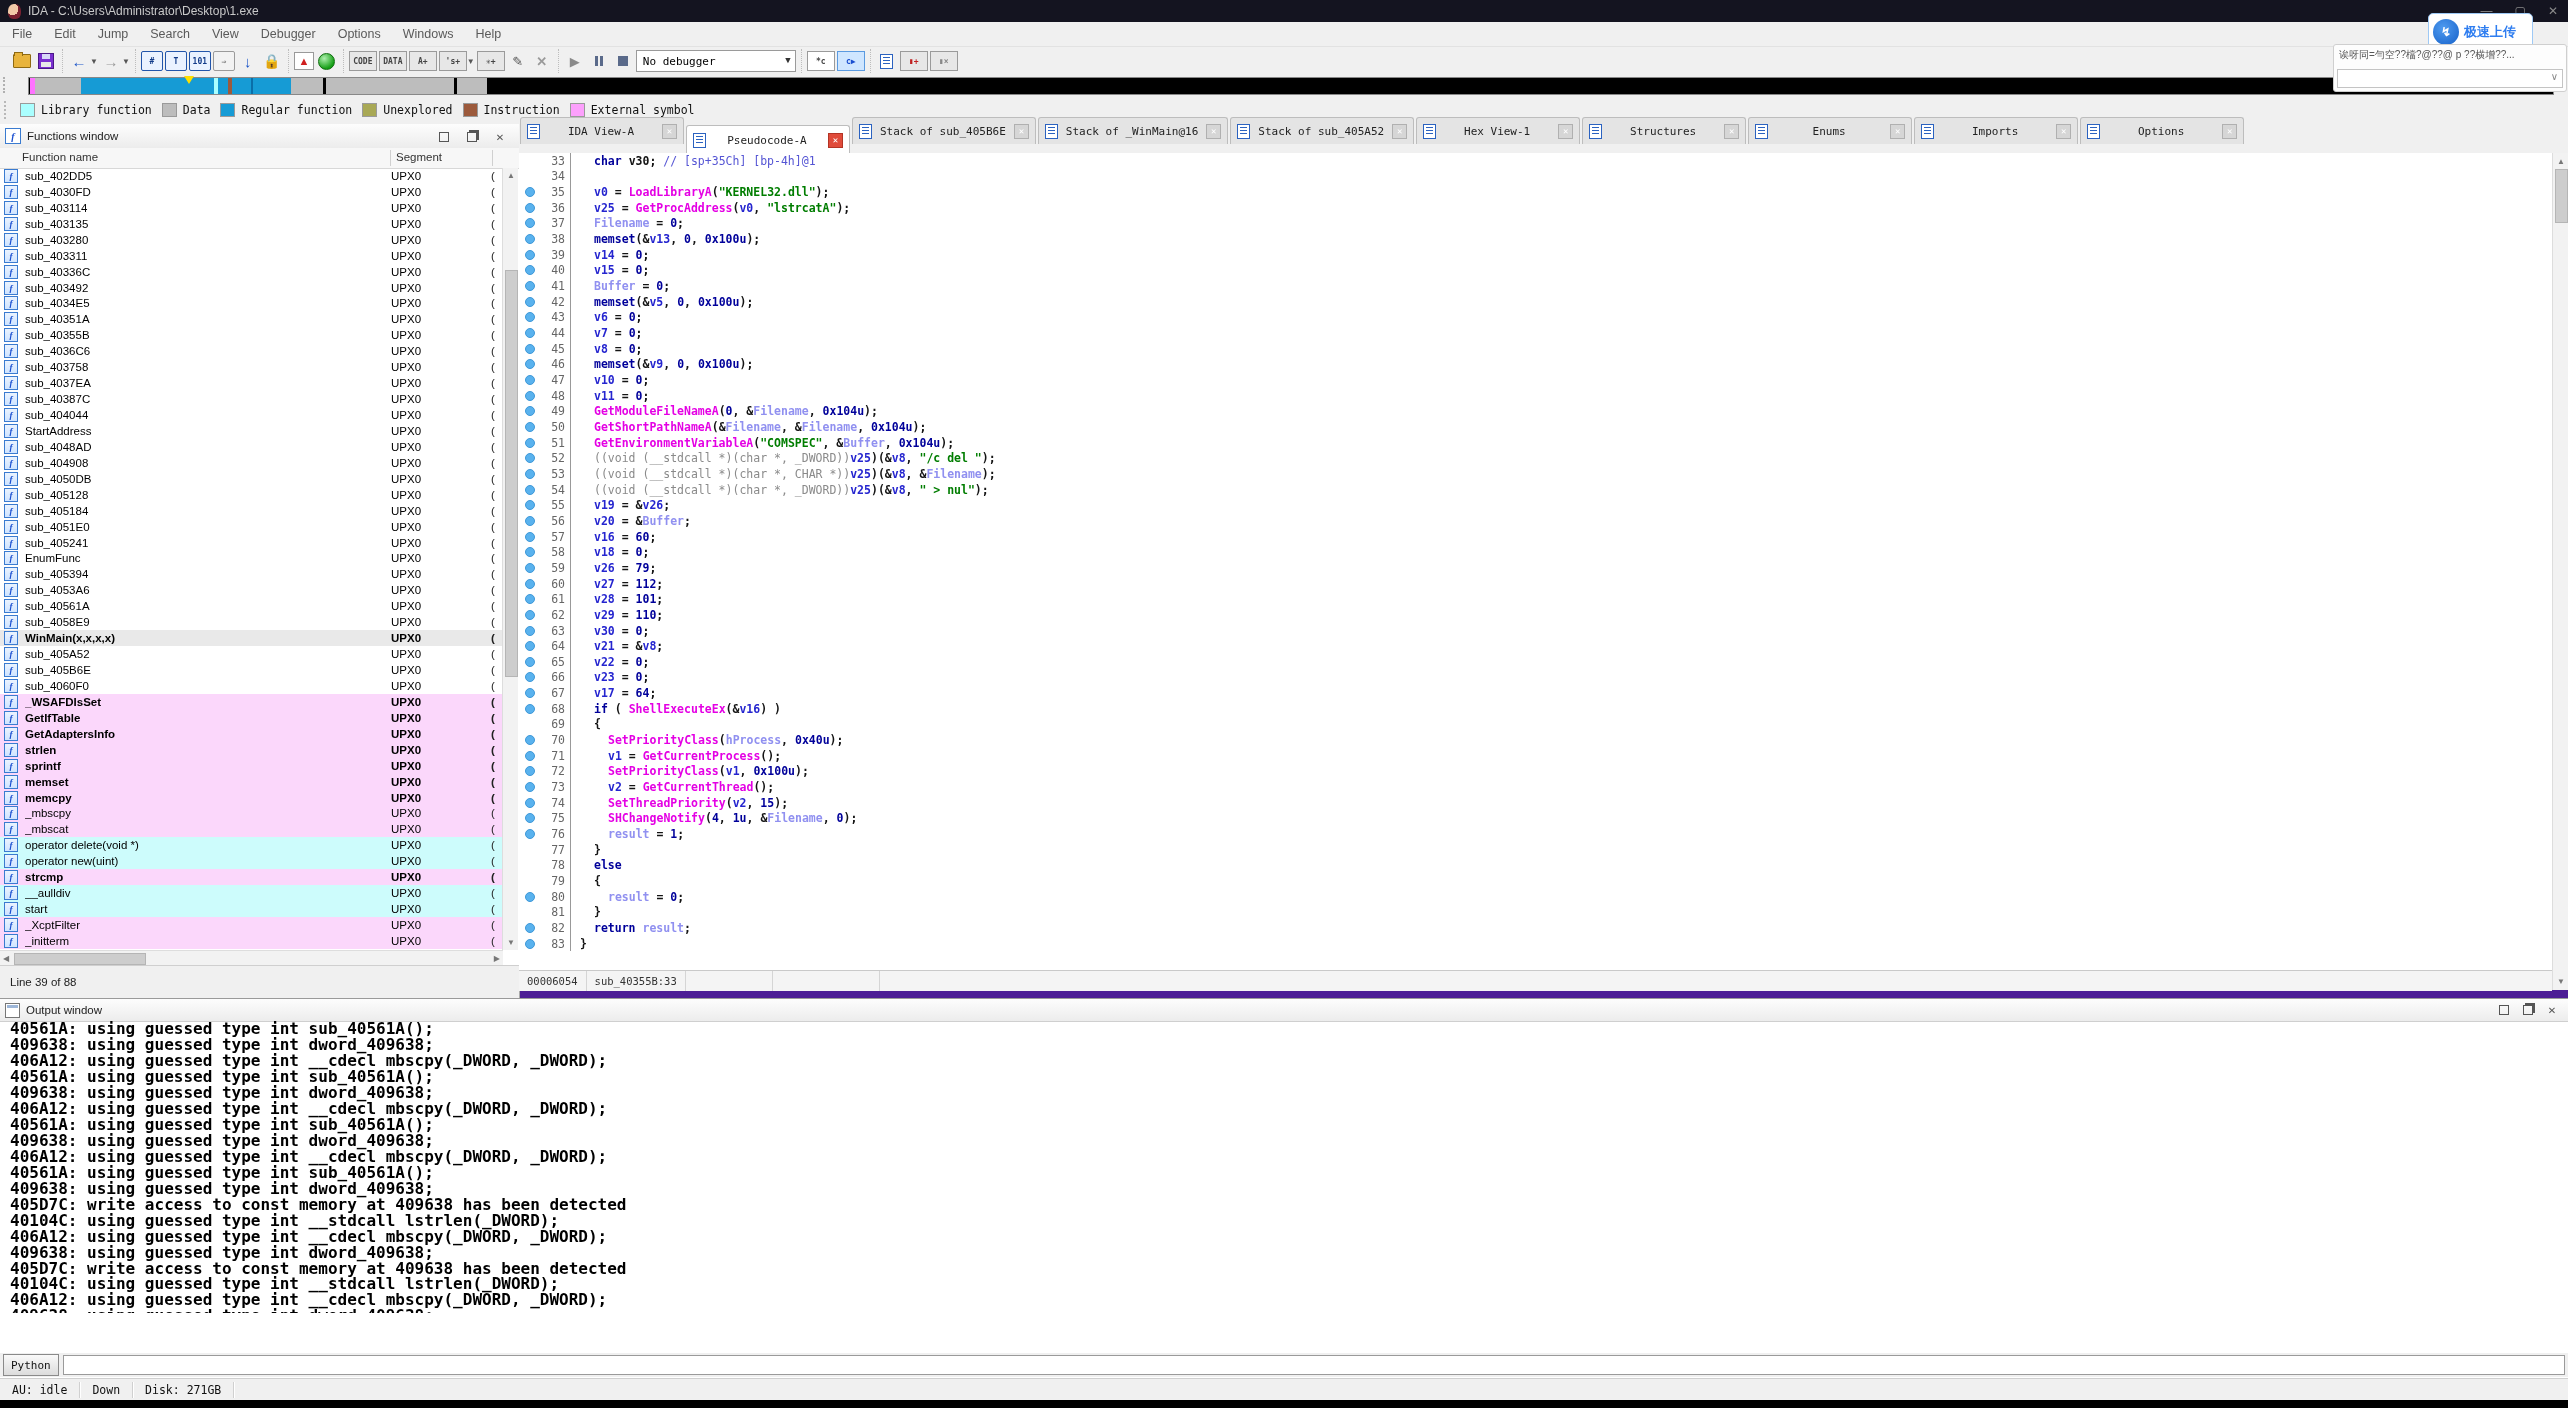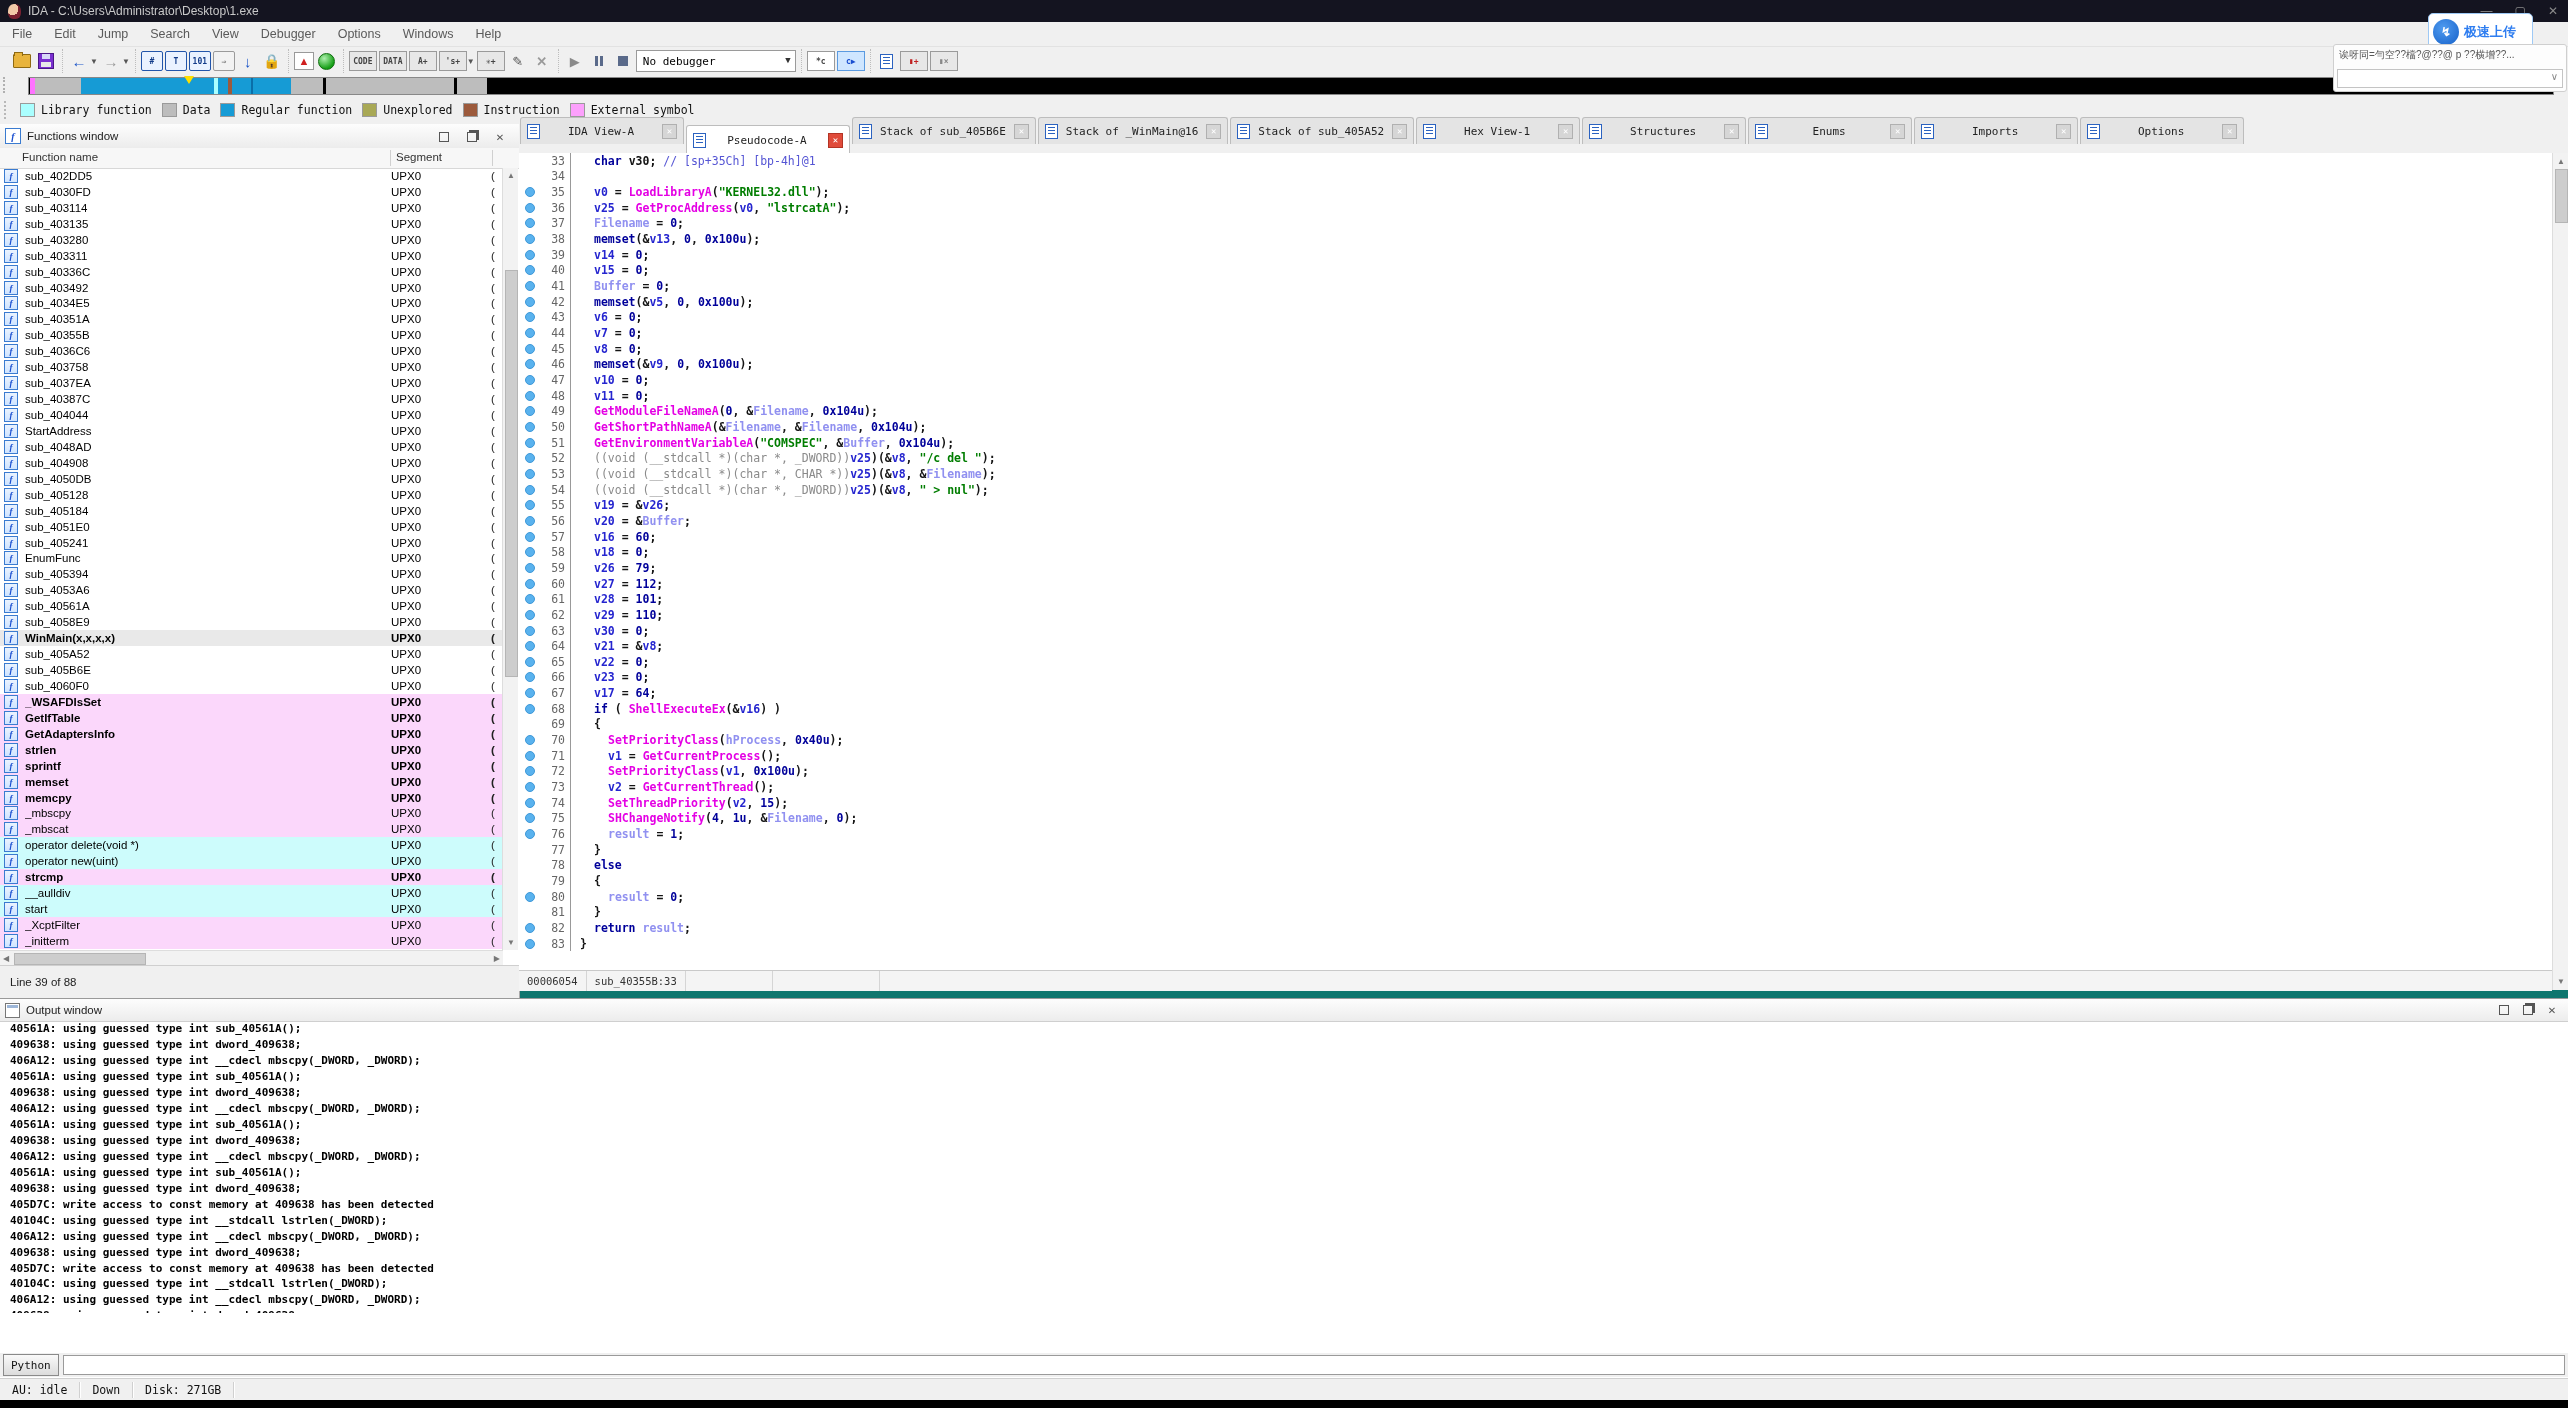--- a/index.html
+++ b/index.html
@@ -1,16 +1,16 @@
 <!DOCTYPE html>
 <html><head>
 <meta charset="utf-8">
 <style>
   html,body{margin:0;padding:0;background:#000;}
-  #screen{position:relative;width:2568px;height:1408px;background:#0f766e;overflow:hidden;
+  #screen{position:relative;width:2568px;height:1408px;background:#4c1d95;overflow:hidden;
           font-family:"Liberation Sans",sans-serif;-webkit-font-smoothing:none;}
   
   .titlebar{position:absolute;left:0;top:0;width:2568px;height:22px;background:#141420;color:#c9c9c9;
             display:flex;align-items:center;font-size:12px;}
   .ida-logo{width:13px;height:15px;margin:0 7px 0 8px;border-radius:45% 45% 40% 40%;
             background:radial-gradient(circle at 35% 35%,#f2c9a8 0 45%,#7a2030 46% 100%);}
   .win-controls{position:absolute;right:10px;top:0;height:22px;display:flex;align-items:center;gap:22px;color:#8a8a8a;font-size:12px;}
   .win-controls span{cursor:default;}
   
   .menubar{position:absolute;left:0;top:22px;width:2568px;height:24px;background:#f0f0f0;display:flex;align-items:center;color:#5a5a5a;font-size:12.5px;}
@@ -118,21 +118,21 @@
   .code-vthumb{position:absolute;left:2px;top:16px;width:11px;height:52px;background:#cdcdcd;border:1px solid #b5b5b5;}
   
   .outwin{position:absolute;left:0;top:998px;width:2568px;height:402px;background:#fff;border-top:1px solid #9a9a9a;}
   .ow-title{position:absolute;left:0;top:0;width:100%;height:22px;background:linear-gradient(#fdfdfd,#ececec);
             border-bottom:1px solid #cfcfcf;display:flex;align-items:center;font-size:11.5px;color:#222;}
   .ow-icon{width:13px;height:13px;border:1px solid #777;background:#fff;margin:0 6px 0 5px;position:relative;}
   .ow-icon:before{content:"";position:absolute;left:1px;top:1px;right:1px;height:3px;background:#9db6d8;}
   .ow-btns{position:absolute;right:8px;top:3px;display:flex;gap:8px;color:#555;}
   .ow-btns .b{width:16px;height:16px;display:flex;align-items:center;justify-content:center;font-size:10px;}
   .ow-log{position:absolute;left:0;top:22px;width:100%;height:292px;overflow:hidden;
-          font-family:"DejaVu Sans Mono",monospace;font-size:11px;font-weight:bold;color:#000;}
+          font-family:"DejaVu Sans Mono",monospace;font-size:16px;font-weight:bold;color:#000;}
   .ow-log .ll{height:15.95px;display:flex;align-items:center;padding-left:10px;white-space:pre;}
   .ow-cmd{position:absolute;left:0;top:354px;width:100%;height:24px;display:flex;align-items:center;background:#f0f0f0;}
   .pybtn{height:20px;margin-left:3px;padding:0 7px;background:linear-gradient(#fafafa,#dcdcdc);border:1px solid #8a8a8a;
          font-family:"DejaVu Sans Mono",monospace;font-size:11px;display:flex;align-items:center;color:#111;}
   .cmdinput{flex:1;height:18px;margin:0 3px 0 4px;background:#fff;border:1px solid #9a9a9a;}
   
   .statusbar{position:absolute;left:0;top:1378px;width:2568px;height:22px;background:#f0f0f0;border-top:1px solid #cfcfcf;
              display:flex;align-items:center;font-family:"DejaVu Sans Mono",monospace;font-size:11.5px;color:#111;}
   .statusbar .sb{padding:0 12px;height:16px;display:flex;align-items:center;border-right:1px solid #d0d0d0;box-shadow:1px 0 0 #fff;}
   .bottomstrip{position:absolute;left:0;top:1400px;width:2568px;height:8px;background:#000;}

